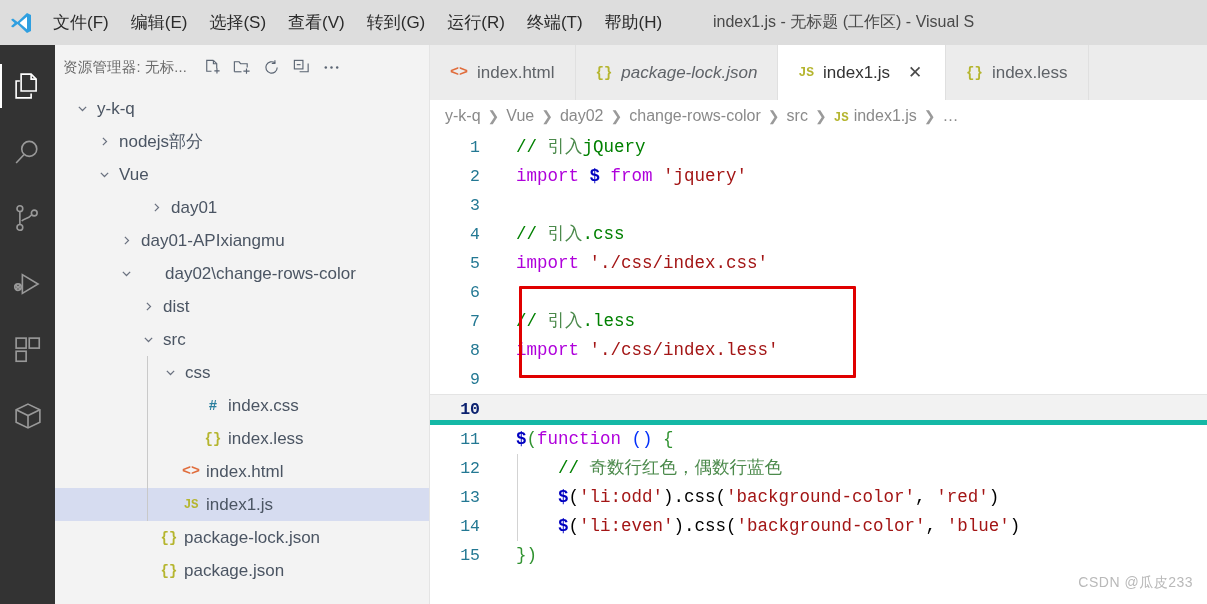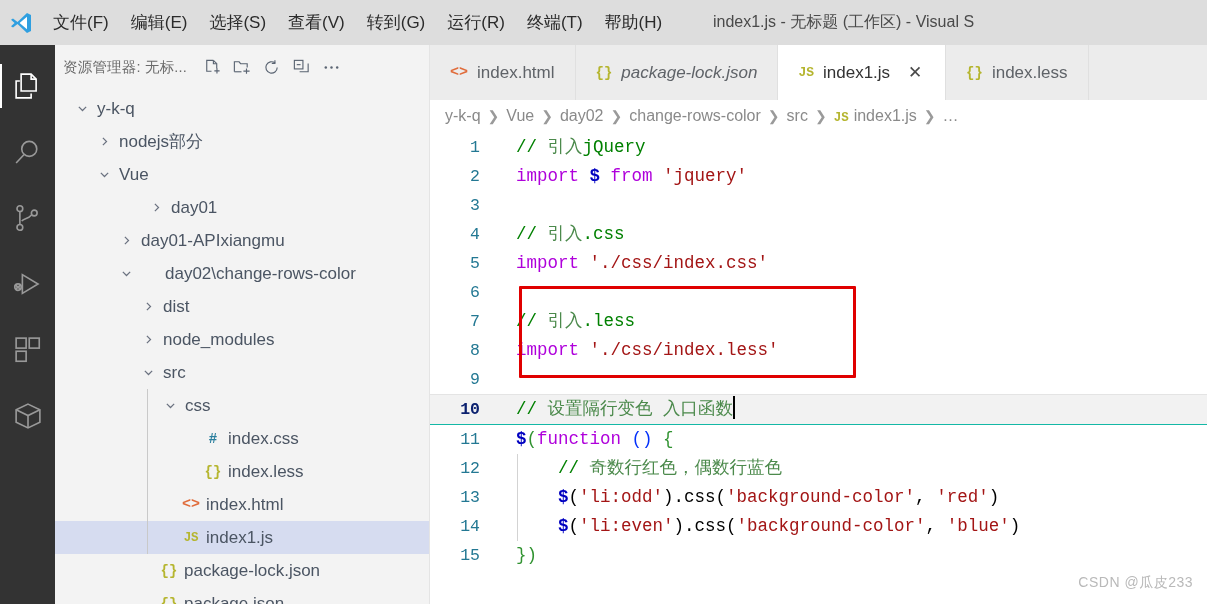--- a/index.html
+++ b/index.html
@@ -172,21 +172,21 @@
 
   
   .code-wrap { flex: 1 1 auto; position: relative; overflow: hidden; background: #ffffff; }
   .code {
     font-family: "Liberation Mono", "DejaVu Sans Mono", monospace;
     font-size: 17.5px;
     line-height: 29px;
     padding-top: 1px;
   }
   .cline { display: flex; align-items: flex-start; height: 29px; position: relative; }
-  .cline.current { background: #f2f2f2; border-top: 1px solid #e4e4e4; border-bottom: 1px solid #14b8a6; height: 31px; }
+  .cline.current { background: #f2f2f2; border-top: 1px solid #e4e4e4; border-bottom: 5px solid #14b8a6; height: 31px; }
   .lnum {
     width: 62px; flex: 0 0 62px;
     text-align: right; padding-right: 12px;
     color: #237893; font-size: 16.5px;
     user-select: none;
   }
   .cline.current .lnum { color: #0b216f; font-weight: bold; }
   .ctext { white-space: pre; padding-left: 24px; }
   .cline.current .ctext { position: relative; }
   .tok-comment { color: #008000; }
@@ -394,29 +394,20 @@
               <svg width="13" height="13" viewBox="0 0 16 16" fill="none" stroke="#6b7280" stroke-width="1.5">
                 <path d="M6 3.5 L10.5 8 L6 12.5"></path>
               </svg>
             </span>
             <span style="width: 6px;"></span>
             <span class="tlabel">dist</span>
           </div>
           <div class="tree-row" style="padding-left: 84px;">
             <span class="twisty">
               <svg width="13" height="13" viewBox="0 0 16 16" fill="none" stroke="#6b7280" stroke-width="1.5">
-                <path d="M6 3.5 L10.5 8 L6 12.5"></path>
-              </svg>
-            </span>
-            <span style="width: 6px;"></span>
-            <span class="tlabel">node_modules</span>
-          </div>
-          <div class="tree-row" style="padding-left: 84px;">
-            <span class="twisty">
-              <svg width="13" height="13" viewBox="0 0 16 16" fill="none" stroke="#6b7280" stroke-width="1.5">
                 <path d="M3.5 6 L8 10.5 L12.5 6"></path>
               </svg>
             </span>
             <span style="width: 6px;"></span>
             <span class="tlabel">src</span>
           </div>
           <div class="tree-row" style="padding-left: 106px;">
             <div class="indent-guide" style="left: 92px;"></div>
             <span class="twisty">
               <svg width="13" height="13" viewBox="0 0 16 16" fill="none" stroke="#6b7280" stroke-width="1.5">
@@ -558,21 +549,20 @@
             <div class="cline">
               <span class="lnum">8</span>
               <span class="ctext"><span class="tok-keyword">import </span><span class="tok-string">'./css/index.less'</span></span>
             </div>
             <div class="cline">
               <span class="lnum">9</span>
               <span class="ctext"></span>
             </div>
             <div class="cline current">
               <span class="lnum">10</span>
-              <span class="ctext"><span class="tok-comment">// </span><span class="tok-comment-cn">设置隔行变色 入口函数</span><span class="cursor"></span></span>
             </div>
             <div class="cline">
               <span class="lnum">11</span>
               <span class="ctext"><span class="tok-var">$</span><span class="tok-paren">(</span><span class="tok-keyword">function</span><span class="tok-plain"> </span><span class="tok-paren2">()</span><span class="tok-plain"> </span><span class="tok-paren">{</span></span>
             </div>
             <div class="cline">
               <span class="lnum">12</span>
               <span class="ctext"><span class="tok-comment">    // </span><span class="tok-comment-cn">奇数行红色，偶数行蓝色</span></span>
               <span class="indent-line" style="left: 87px;"></span>
             </div>

